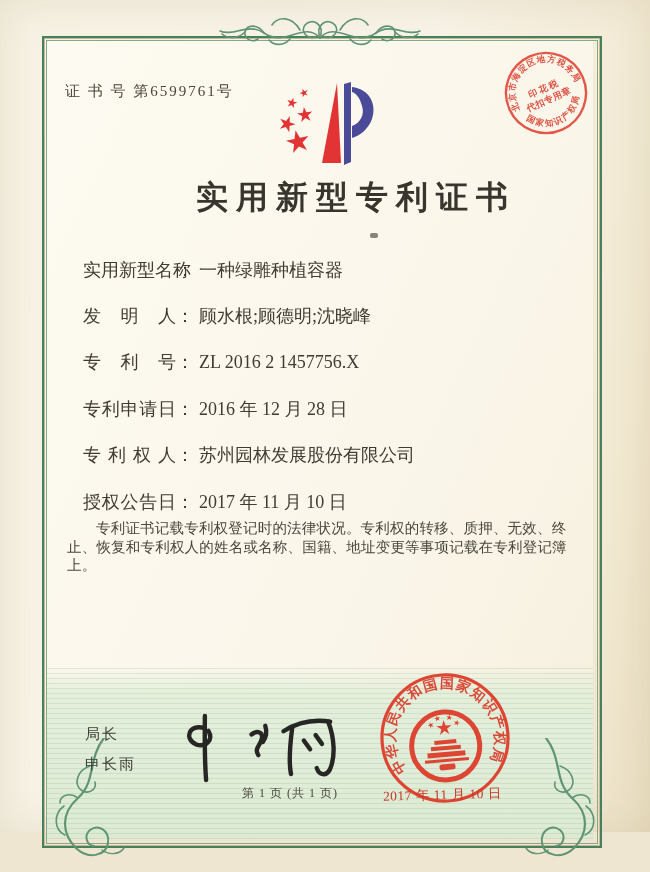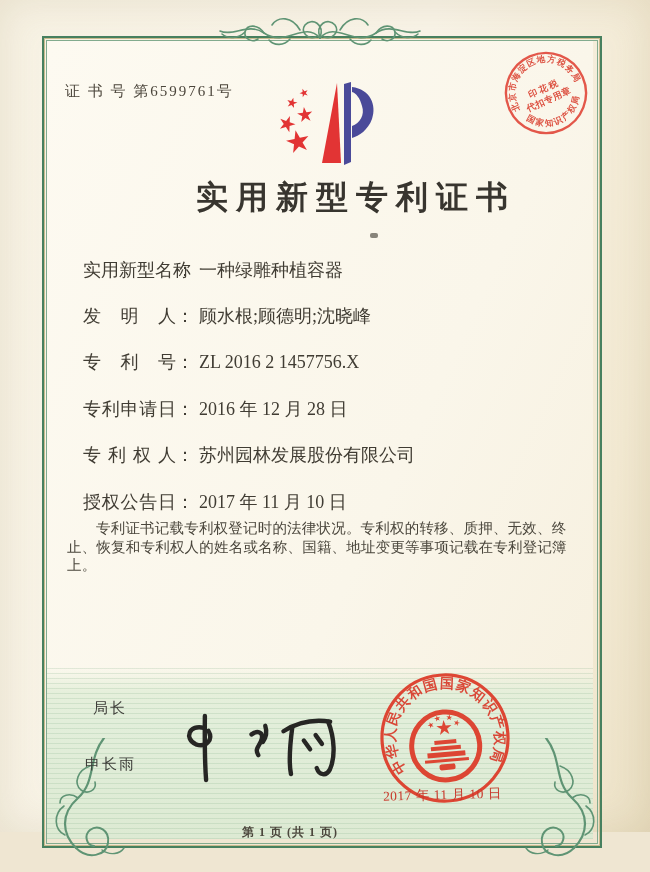--- a/index.html
+++ b/index.html
@@ -54,30 +54,30 @@
   .frow{position:absolute;left:16px;font-size:18px;white-space:nowrap;}
   .frow .lab{display:inline-block;width:93px;text-align:justify;text-align-last:justify;}
   .frow .col{display:inline-block;margin:0 5px 0 0;}
   .r0{top:258px}.r1{top:304px}.r2{top:350px}.r3{top:397px}.r4{top:443px}.r5{top:490px}
   .paras{
     position:absolute;left:67px;top:519px;width:520px;
     font-size:14.5px;line-height:18.6px;color:#4a463c;letter-spacing:.2px;
   }
   .paras p{margin:0;text-indent:2em;}
   .officer{position:absolute;left:85px;color:#3c3c38;font-size:15px;letter-spacing:2px;}
-  .o-title{top:699px;margin-left:8px;}
+  .o-title{top:725px;}
   .o-name{top:755px;}
   .seal-date{
     position:absolute;left:383px;top:786px;width:130px;
     color:#c8382a;font-size:13.5px;letter-spacing:.5px;white-space:nowrap;
     transform:rotate(-1.5deg);
   }
   .footer{
-    position:absolute;left:0;top:824px;width:580px;text-align:center;
-    font-size:12px;color:#4c473d;letter-spacing:1px;font-weight:bold;
+    position:absolute;left:0;top:785px;width:580px;text-align:center;
+    font-size:12px;color:#4c473d;letter-spacing:1px;
   }
   
   .logo{position:absolute;left:262px;top:78px;}
   .stamp{position:absolute;left:500px;top:47px;opacity:.88;}
   .seal{position:absolute;left:377px;top:670px;opacity:.92;}
   .sig{position:absolute;left:172px;top:708px;}
   .orn-top{position:absolute;left:190px;top:6px;}
   .orn-bl{position:absolute;left:18px;top:738px;}
   .orn-br{position:absolute;left:522px;top:738px;}
   .orn path{fill:none;stroke:#5f9474;stroke-linecap:round;}

